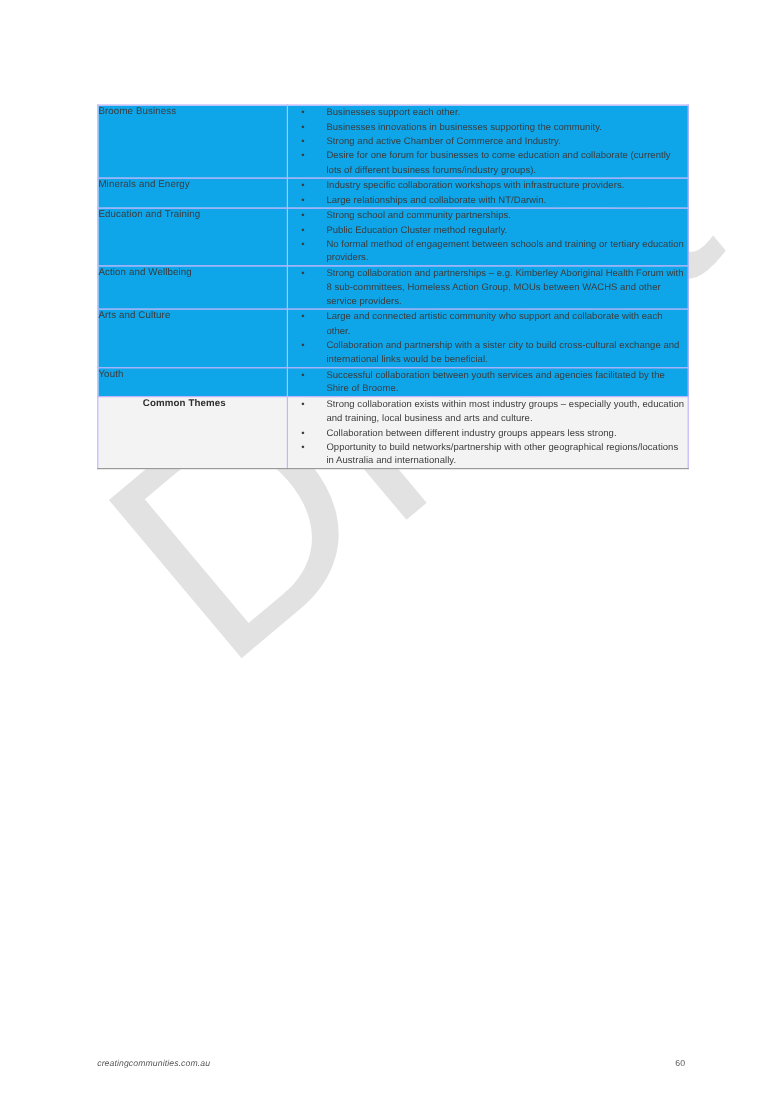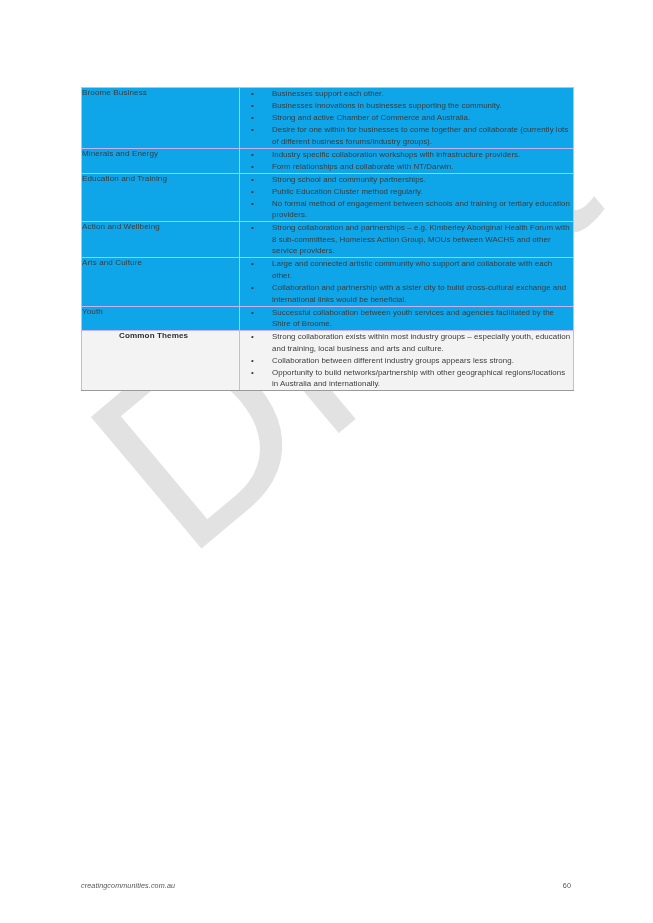--- a/index.html
+++ b/index.html
@@ -158,33 +158,33 @@
   <table id="content-table">
     <tbody id="table-body">
         <tr>
           <td class="cat-cell">
             <div class="cat-label">Broome Business</div>
           </td>
           <td class="pts-cell">
             <ul class="points">
               <li><span class="bullet">•</span><span>Businesses support each other.</span></li>
               <li><span class="bullet">•</span><span>Businesses innovations in businesses supporting the community.</span></li>
-              <li><span class="bullet">•</span><span>Strong and active Chamber of Commerce and Australia.</span></li>
-              <li><span class="bullet">•</span><span>Desire for one within for businesses to come together and collaborate (currently lots of different business forums/industry groups).</span></li>
+              <li><span class="bullet">•</span><span>Strong and active Chamber of Commerce and Industry.</span></li>
+              <li><span class="bullet">•</span><span>Desire for one forum for businesses to come education and collaborate (currently lots of different business forums/industry groups).</span></li>
             </ul>
           </td>
         </tr>
         <tr>
           <td class="cat-cell">
             <div class="cat-label">Minerals and Energy</div>
           </td>
           <td class="pts-cell">
             <ul class="points">
               <li><span class="bullet">•</span><span>Industry specific collaboration workshops with infrastructure providers.</span></li>
-              <li><span class="bullet">•</span><span>Form relationships and collaborate with NT/Darwin.</span></li>
+              <li><span class="bullet">•</span><span>Large relationships and collaborate with NT/Darwin.</span></li>
             </ul>
           </td>
         </tr>
         <tr>
           <td class="cat-cell">
             <div class="cat-label">Education and Training</div>
           </td>
           <td class="pts-cell">
             <ul class="points">
               <li><span class="bullet">•</span><span>Strong school and community partnerships.</span></li>

